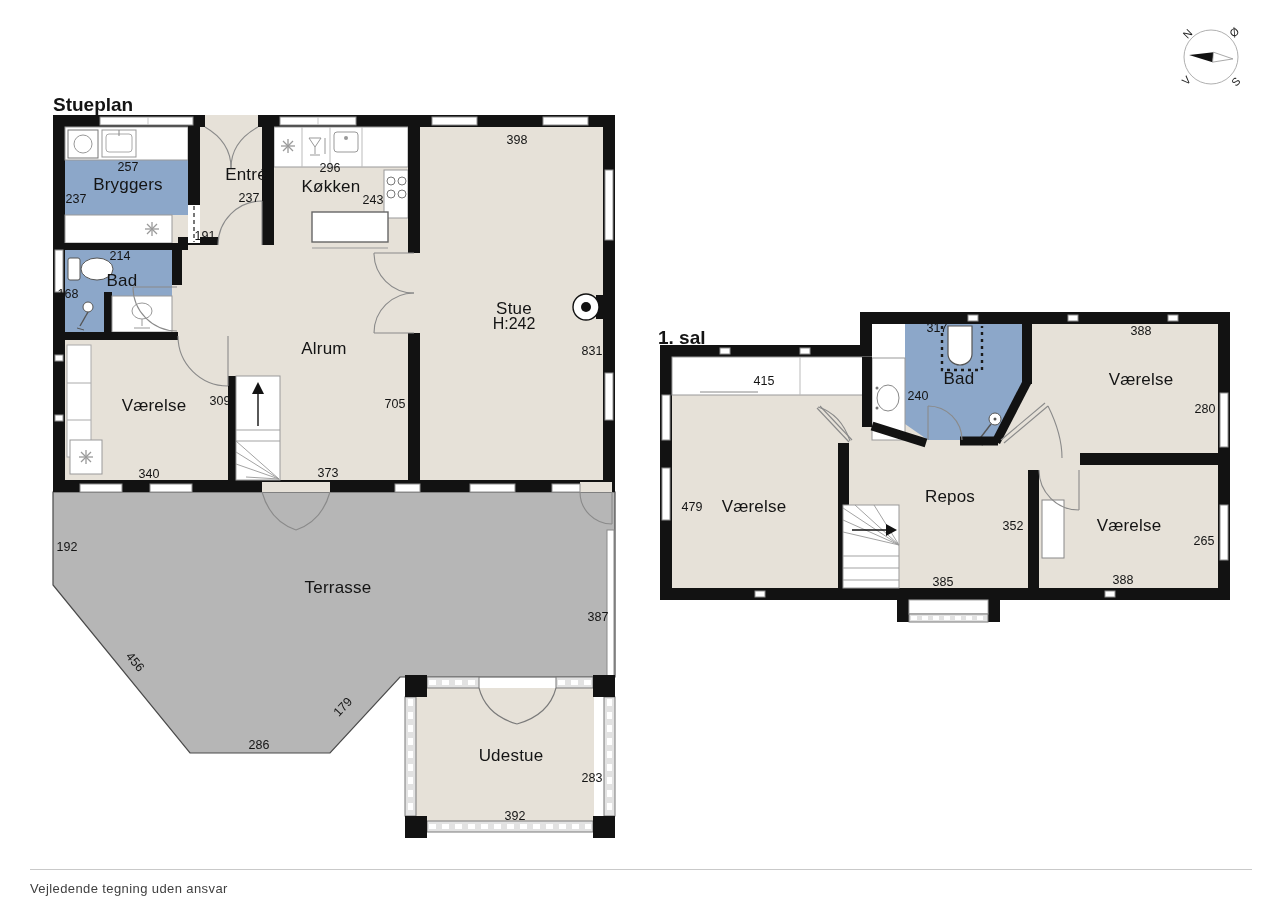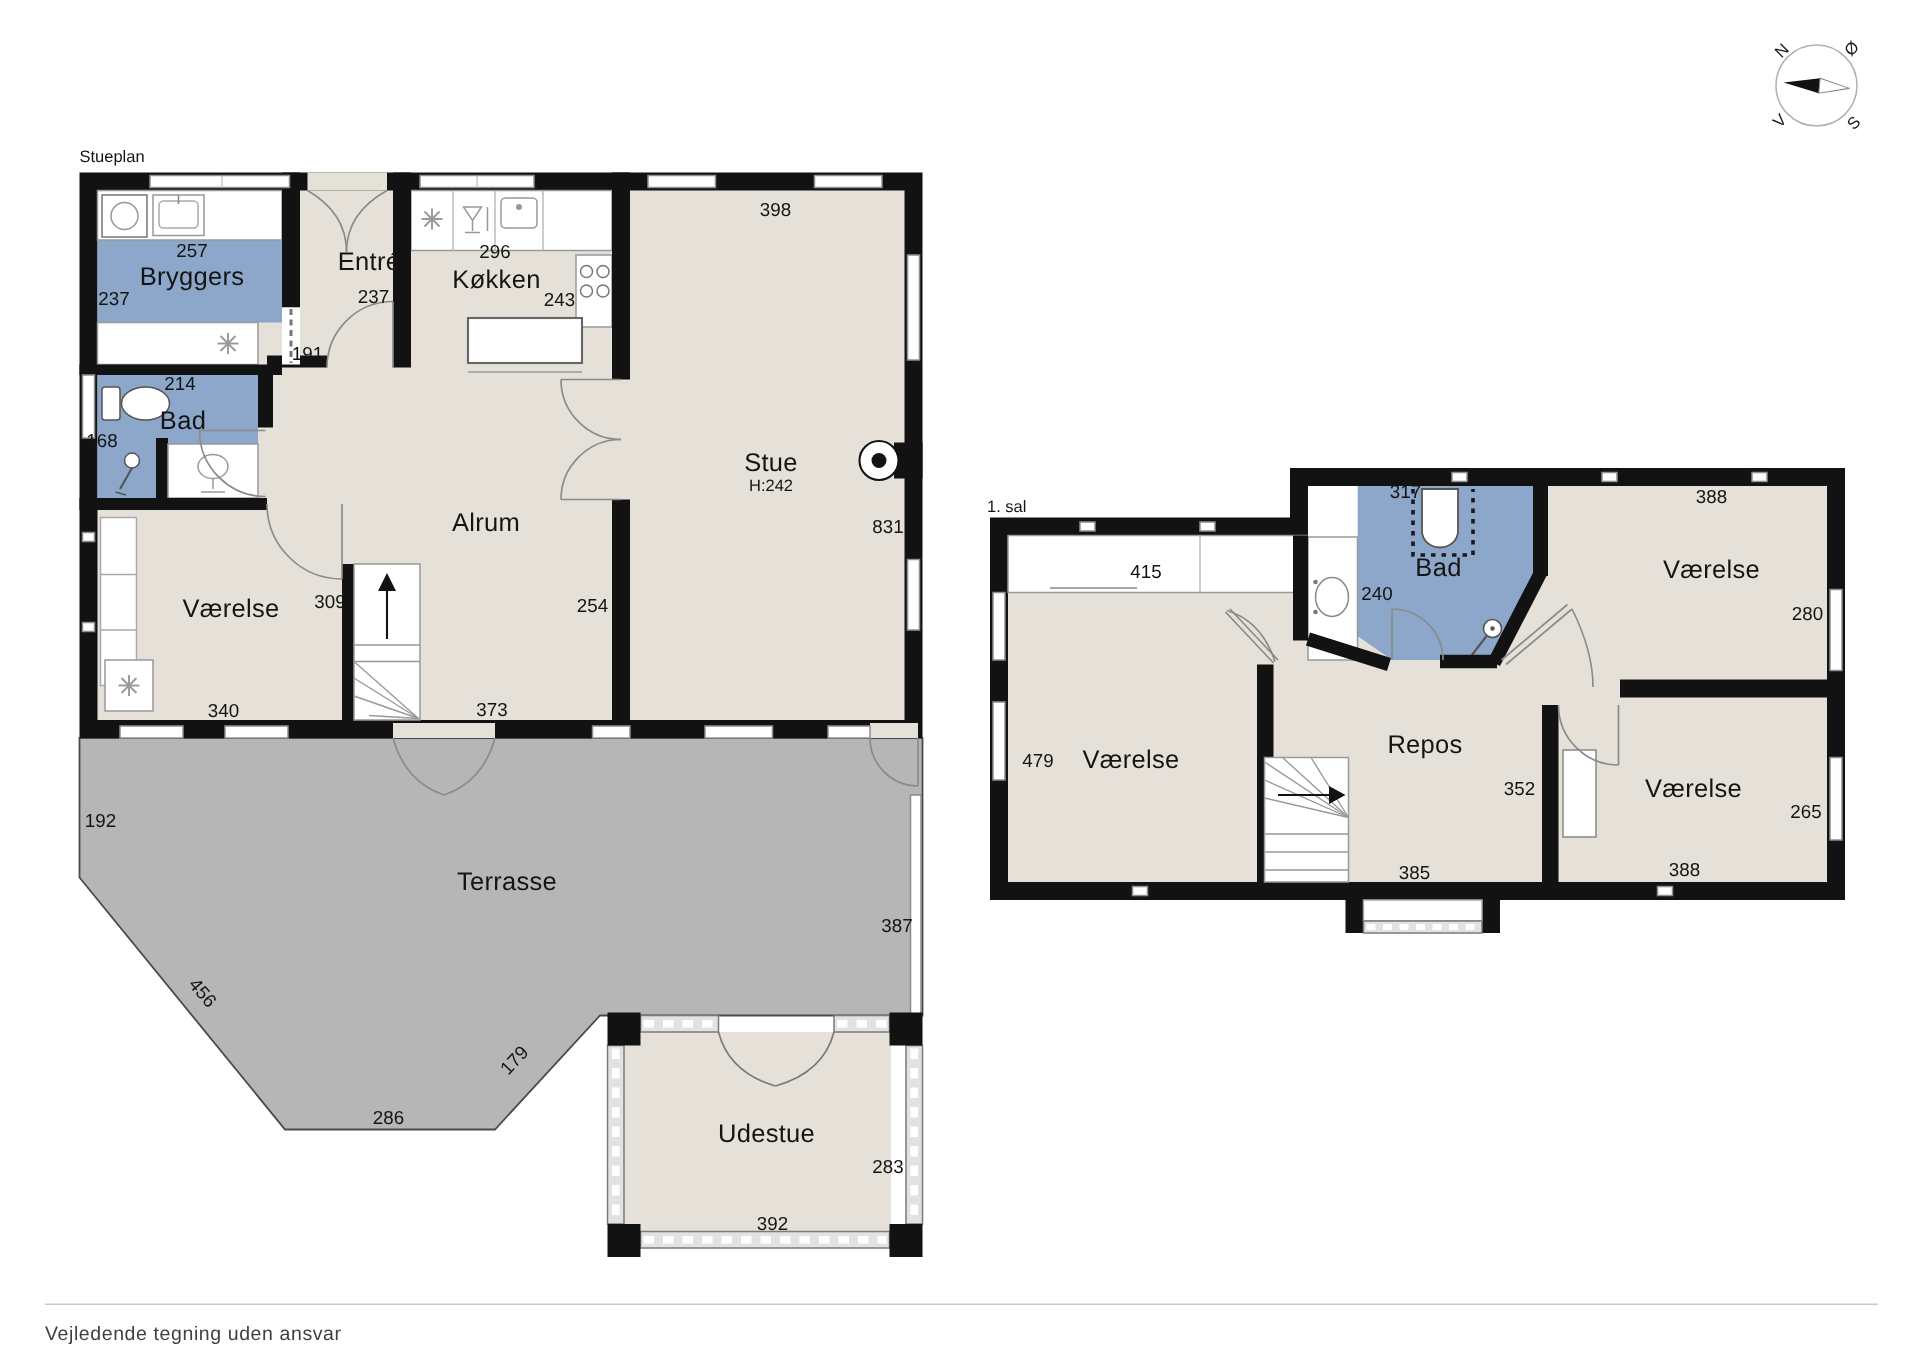--- a/index.html
+++ b/index.html
@@ -2,22 +2,22 @@
 <html><head>
 <meta charset="utf-8">
 <style>
   html,body{margin:0;padding:0;background:#fff;}
   .canvas{position:relative;width:1280px;height:905px;background:#fff;overflow:hidden;
           font-family:"Liberation Sans", sans-serif;}
   svg{position:absolute;left:0;top:0;}
   .lbl{position:absolute;transform:translate(-50%,-50%);color:#141414;white-space:nowrap;}
   .room{font-size:17px;letter-spacing:.2px;}
   .dim{font-size:12.5px;}
-  .small{font-size:11px;}
-  .title{font-size:11px;transform:translate(0,-50%);}
+  .small{font-size:16px;}
+  .title{font-size:19px;transform:translate(0,-50%);font-weight:bold;}
   .footer-line{position:absolute;left:30px;top:869px;width:1222px;height:1px;background:#c9c9c9;}
   .footer{position:absolute;left:30px;top:881px;font-size:13px;color:#3f3f3f;letter-spacing:.4px;
           transform:none;}
 </style>
 </head>
 <body>
 
 <div class="canvas">
 
 <svg width="1280" height="905" viewBox="0 0 1280 905">
@@ -327,21 +327,21 @@
   <div class="lbl dim" style="left:249px;top:198px">237</div>
   <div class="lbl dim" style="left:205px;top:236px">191</div>
   <div class="lbl dim" style="left:330px;top:168px">296</div>
   <div class="lbl room" style="left:331px;top:187px">Køkken</div>
   <div class="lbl dim" style="left:373px;top:200px">243</div>
   <div class="lbl dim" style="left:517px;top:140px">398</div>
   <div class="lbl room" style="left:514px;top:309px">Stue</div>
   <div class="lbl small" style="left:514px;top:324px">H:242</div>
   <div class="lbl dim" style="left:592px;top:351px">831</div>
   <div class="lbl room" style="left:324px;top:349px">Alrum</div>
-  <div class="lbl dim" style="left:395px;top:404px">254</div>
+  <div class="lbl dim" style="left:395px;top:404px">705</div>
   <div class="lbl dim" style="left:328px;top:473px">373</div>
   <div class="lbl dim" style="left:120px;top:256px">214</div>
   <div class="lbl room" style="left:122px;top:281px">Bad</div>
   <div class="lbl dim" style="left:68px;top:294px">168</div>
   <div class="lbl room" style="left:154px;top:406px">Værelse</div>
   <div class="lbl dim" style="left:220px;top:401px">309</div>
   <div class="lbl dim" style="left:149px;top:474px">340</div>
   <div class="lbl room" style="left:338px;top:588px">Terrasse</div>
   <div class="lbl dim" style="left:67px;top:547px">192</div>
   <div class="lbl dim" style="left:135px;top:662px;transform:translate(-50%,-50%) rotate(50deg)">456</div>

